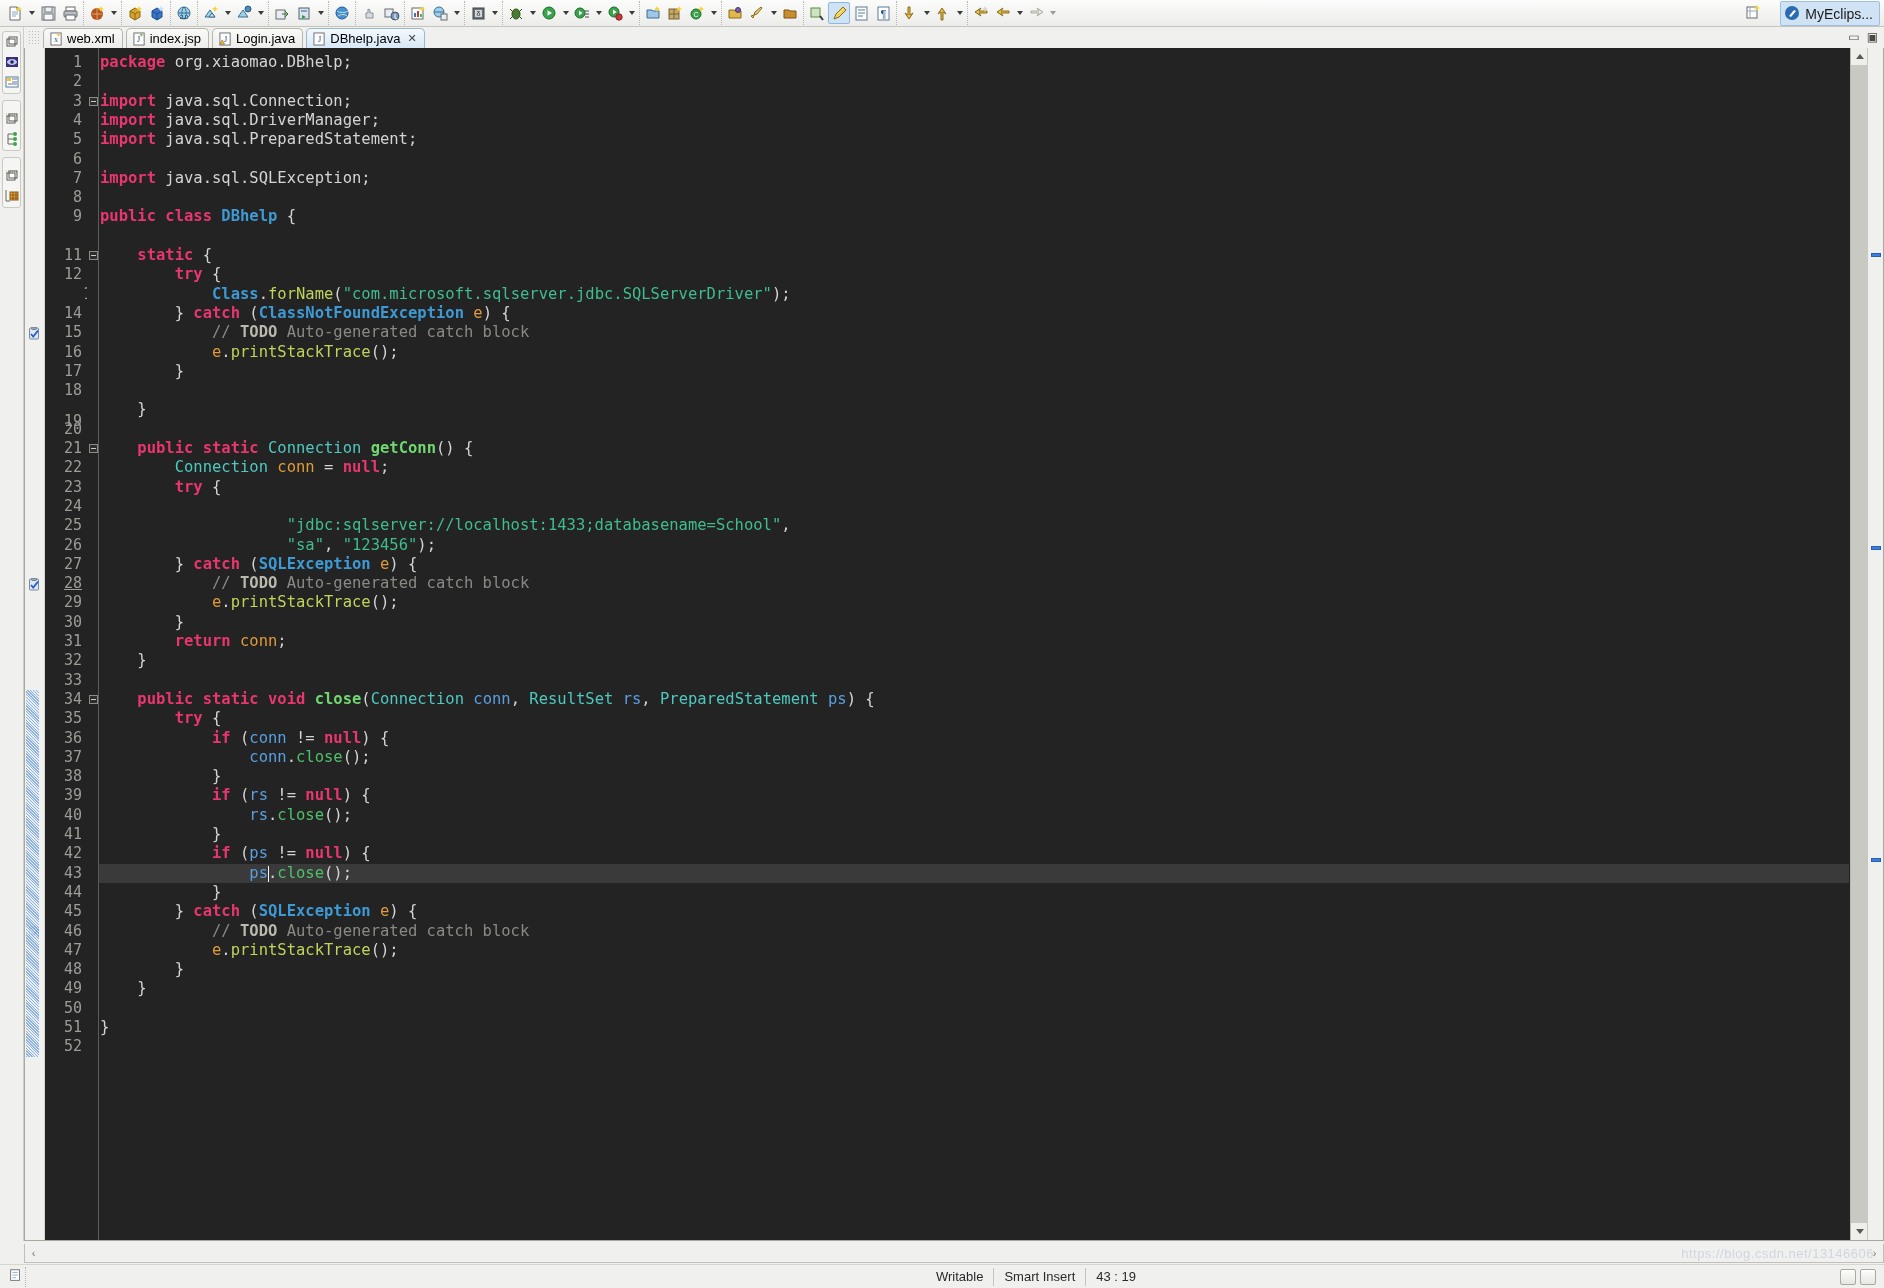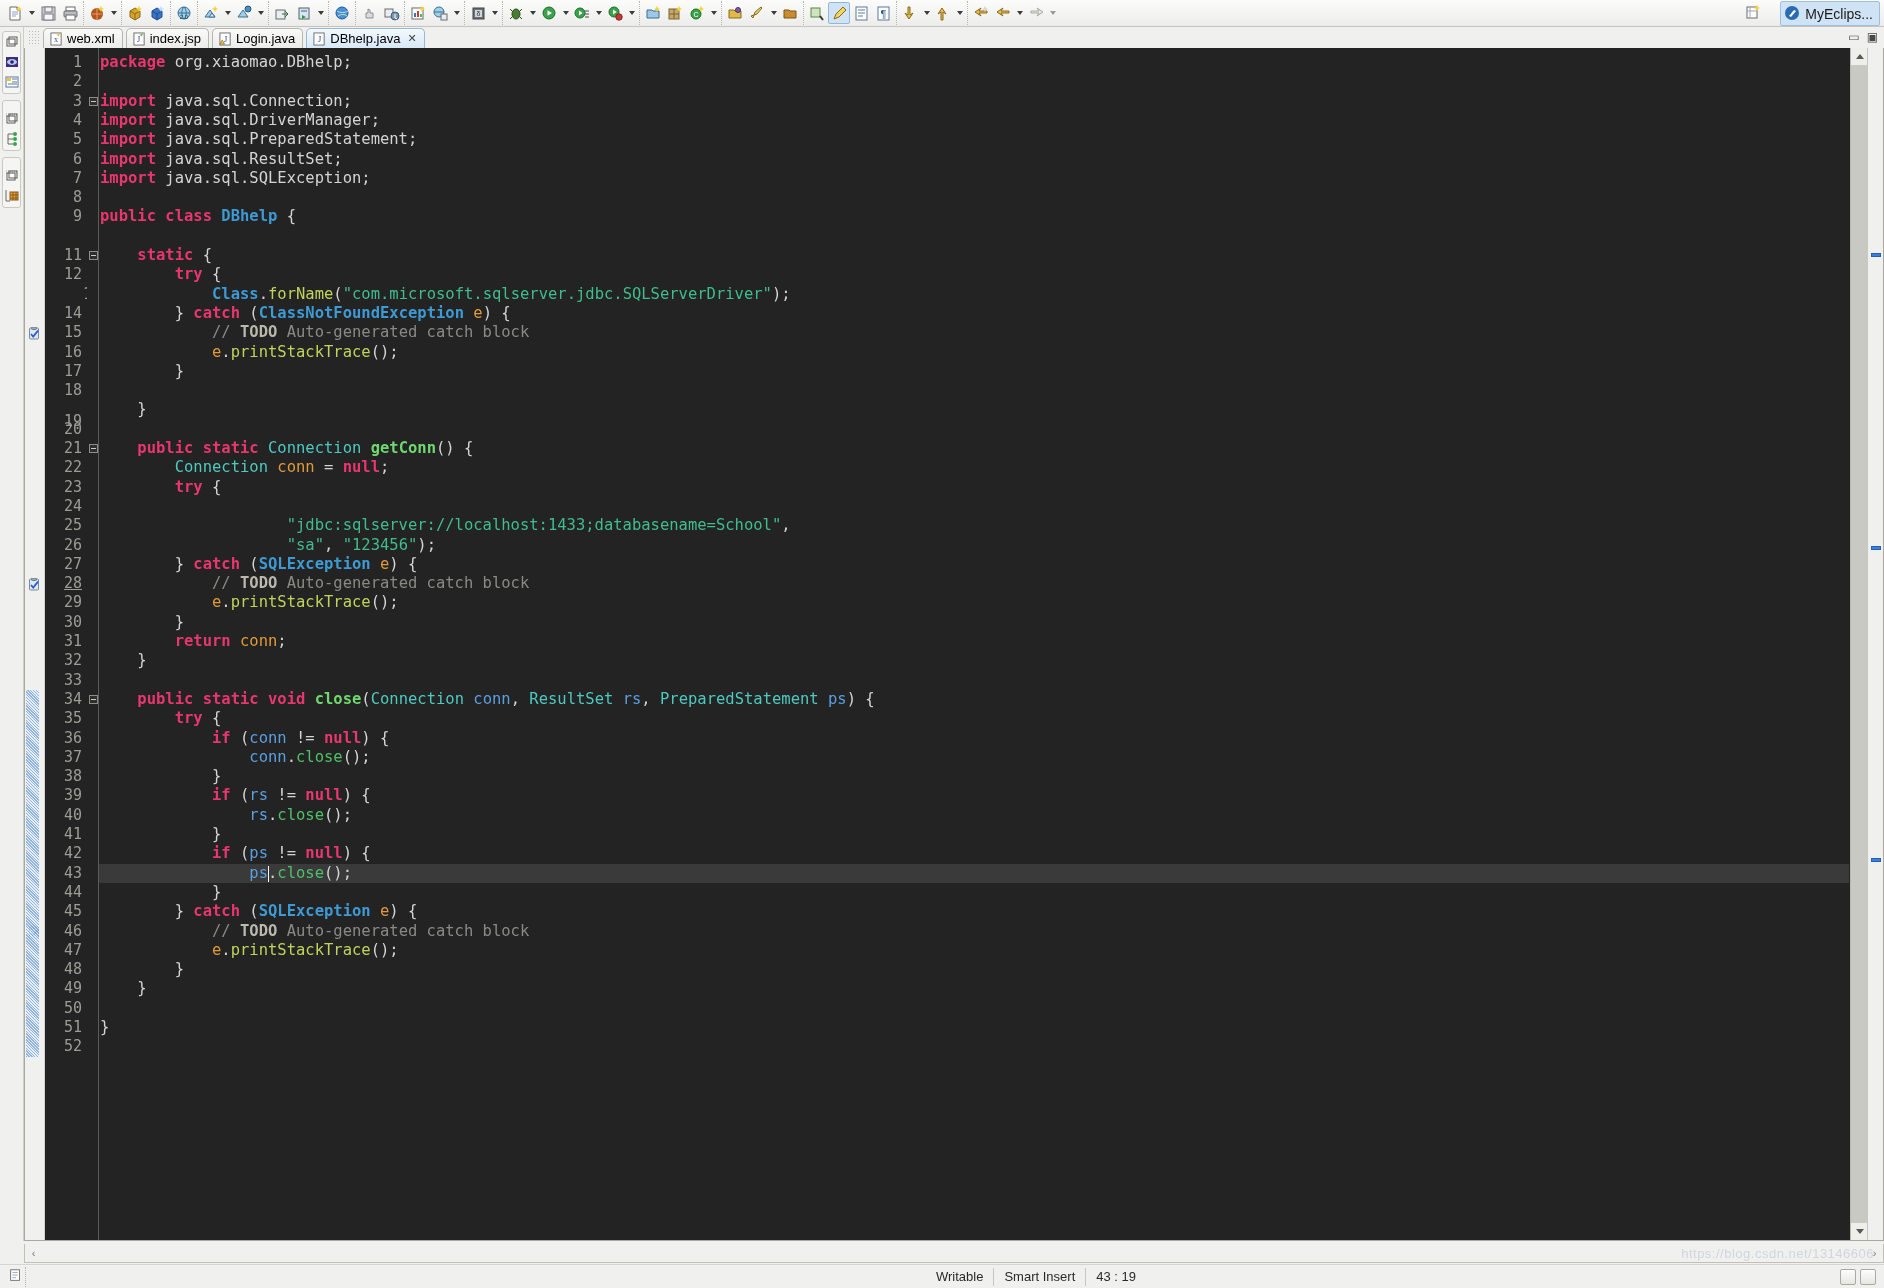--- a/index.html
+++ b/index.html
@@ -777,21 +777,20 @@
         <div class="foldmark" style="top: 203px;"></div>
         <div class="foldmark" style="top: 396px;"></div>
         <div class="foldmark" style="top: 646.9px;"></div>
       </div>
     <div id="codearea">
         <div class="line" style="position: absolute; top: 5px; left: 0px; right: 0px;"><span class="k">package </span><span class="pl">org.xiaomao.DBhelp;</span></div>
         <div class="line" style="position: absolute; top: 24.3px; left: 0px; right: 0px;"></div>
         <div class="line" style="position: absolute; top: 43.6px; left: 0px; right: 0px;"><span class="k">import </span><span class="pl">java.sql.Connection;</span></div>
         <div class="line" style="position: absolute; top: 62.9px; left: 0px; right: 0px;"><span class="k">import </span><span class="pl">java.sql.DriverManager;</span></div>
         <div class="line" style="position: absolute; top: 82.2px; left: 0px; right: 0px;"><span class="k">import </span><span class="pl">java.sql.PreparedStatement;</span></div>
-        <div class="line" style="position: absolute; top: 101.5px; left: 0px; right: 0px;"><span class="k">import </span><span class="pl">java.sql.ResultSet;</span></div>
         <div class="line" style="position: absolute; top: 120.8px; left: 0px; right: 0px;"><span class="k">import </span><span class="pl">java.sql.SQLException;</span></div>
         <div class="line" style="position: absolute; top: 140.1px; left: 0px; right: 0px;"></div>
         <div class="line" style="position: absolute; top: 159.4px; left: 0px; right: 0px;"><span class="k">public class </span><span class="cl">DBhelp</span><span class="pl"> {</span></div>
         <div class="line" style="position: absolute; top: 178.7px; left: 0px; right: 0px;"></div>
         <div class="line" style="position: absolute; top: 198px; left: 0px; right: 0px;"><span class="pl">    </span><span class="k">static</span><span class="pl"> {</span></div>
         <div class="line" style="position: absolute; top: 217.3px; left: 0px; right: 0px;"><span class="pl">        </span><span class="k">try</span><span class="pl"> {</span></div>
         <div class="line" style="position: absolute; top: 236.6px; left: 0px; right: 0px;"><span class="pl">            </span><span class="cl">Class</span><span class="pl">.</span><span class="mt">forName</span><span class="pl">(</span><span class="st">"com.microsoft.sqlserver.jdbc.SQLServerDriver"</span><span class="pl">);</span></div>
         <div class="line" style="position: absolute; top: 255.9px; left: 0px; right: 0px;"><span class="pl">        } </span><span class="k">catch</span><span class="pl"> (</span><span class="cl">ClassNotFoundException</span><span class="pl"> </span><span class="fl">e</span><span class="pl">) {</span></div>
         <div class="line" style="position: absolute; top: 275.2px; left: 0px; right: 0px;"><span class="pl">            </span><span class="cm">// </span><span class="td">TODO</span><span class="cm"> Auto-generated catch block</span></div>
         <div class="line" style="position: absolute; top: 294.5px; left: 0px; right: 0px;"><span class="pl">            </span><span class="fl">e</span><span class="pl">.</span><span class="mt">printStackTrace</span><span class="pl">();</span></div>

